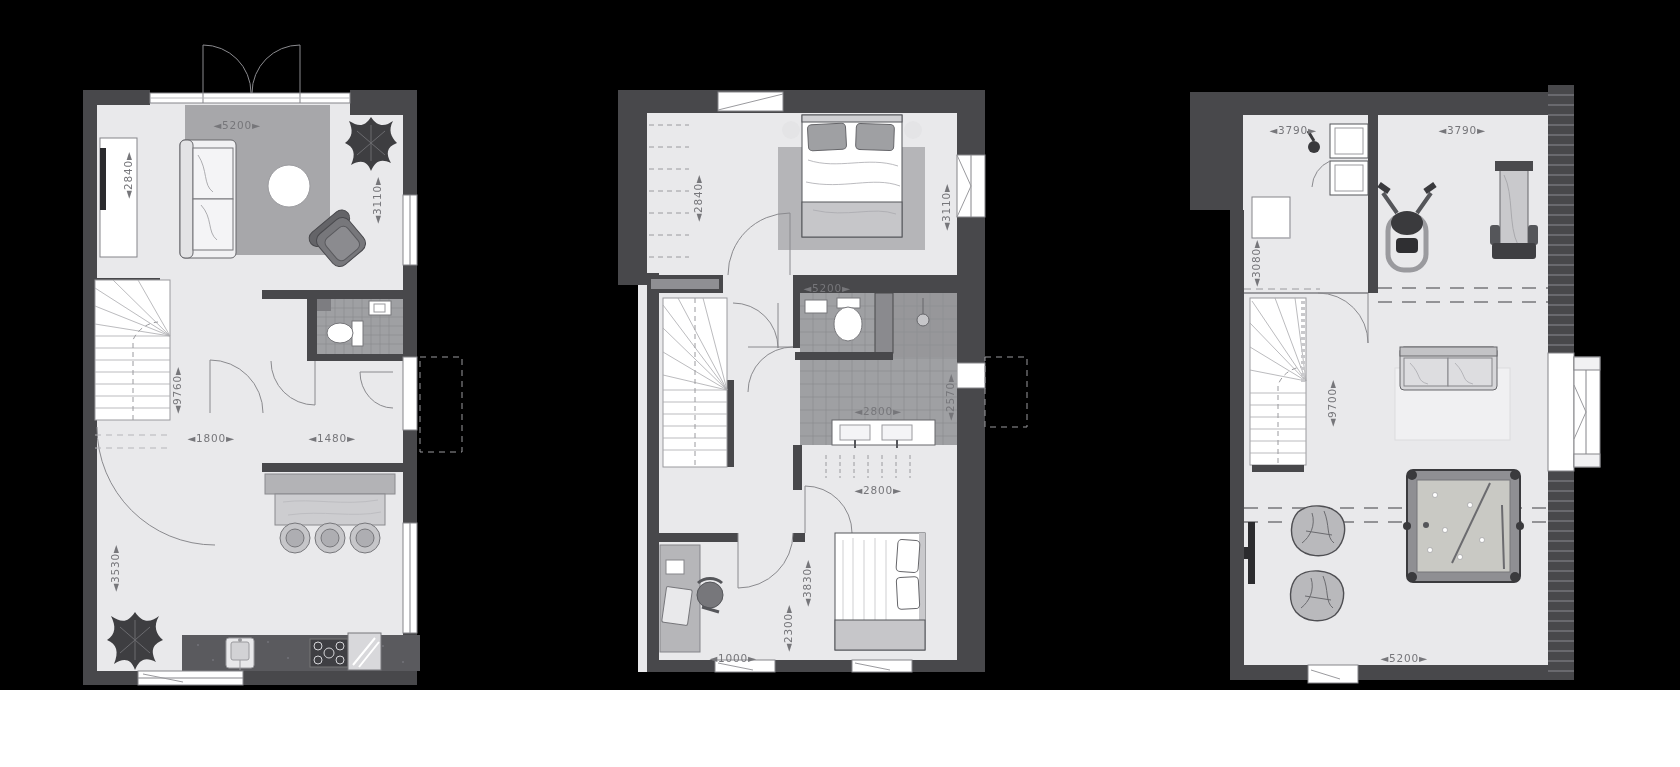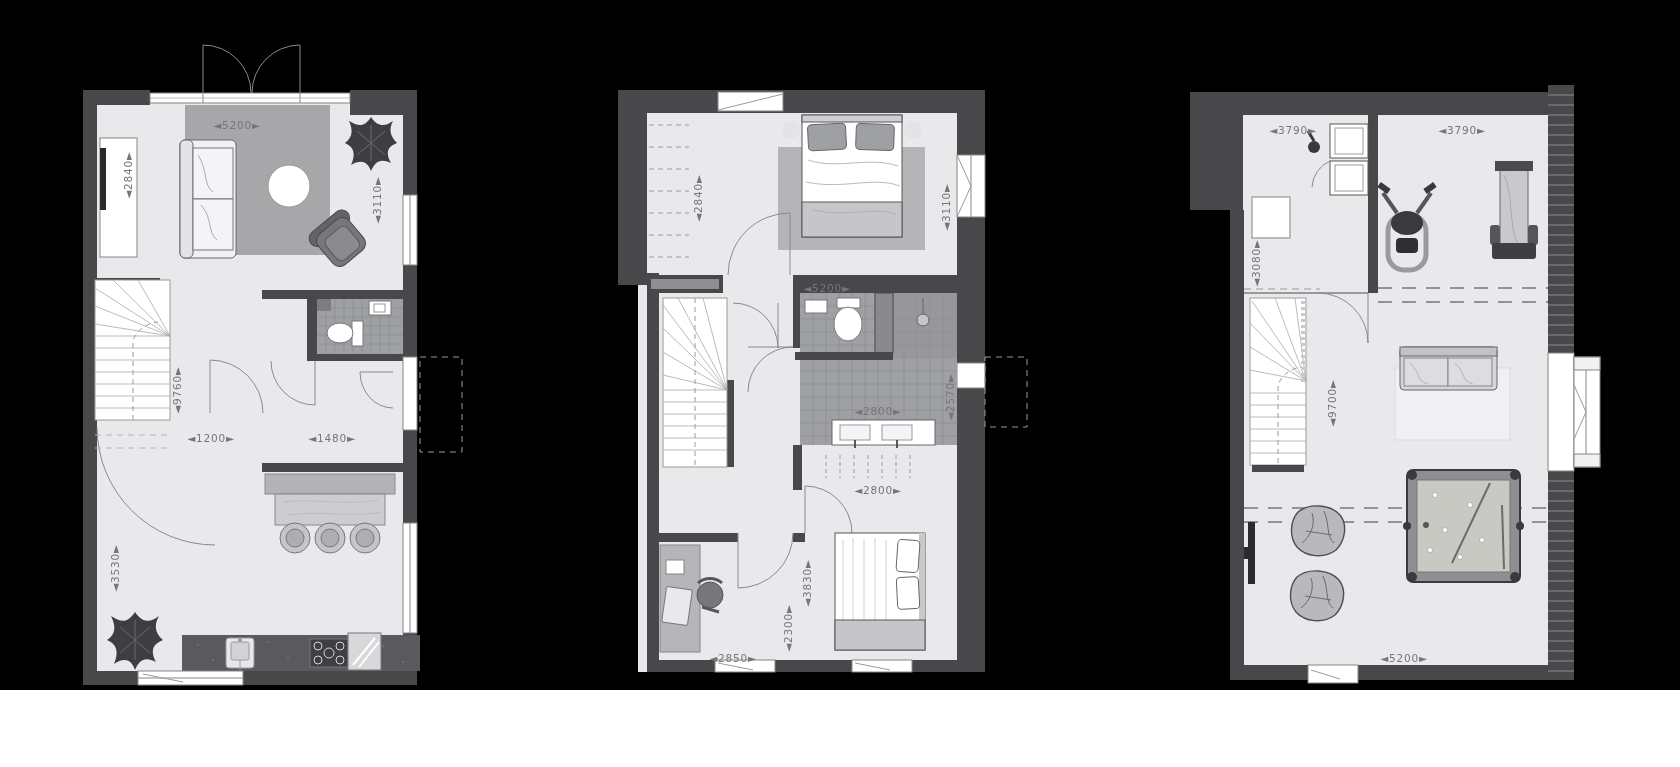--- a/index.html
+++ b/index.html
@@ -186,21 +186,21 @@
         <path d="M60,584 L100,592" stroke="#9a9a9e"></path>
       </g>
 
       <rect x="337" y="267" width="42" height="95" fill="none" stroke="#9a9a9e" stroke-dasharray="6,5"></rect>
     </svg>
     <div class="dims">
         <span class="dim h" style="left: 154px; top: 35px; color: rgb(118, 118, 122);">◄5200►</span>
         <span class="dim v" style="left: 45px; top: 85px; color: rgb(118, 118, 122);">◄2840►</span>
         <span class="dim v" style="left: 294px; top: 110px; color: rgb(118, 118, 122);">◄3110►</span>
         <span class="dim v" style="left: 94px; top: 300px; color: rgb(118, 118, 122);">◄9760►</span>
-        <span class="dim h" style="left: 128px; top: 348px; color: rgb(118, 118, 122);">◄1200►</span>
+        <span class="dim h" style="left: 128px; top: 348px; color: rgb(118, 118, 122);">◄1800►</span>
         <span class="dim h" style="left: 249px; top: 348px; color: rgb(118, 118, 122);">◄1480►</span>
         <span class="dim v" style="left: 32px; top: 478px; color: rgb(118, 118, 122);">◄3530►</span>
       </div>
   </div>
 
   <div class="plan" style="left: 618px; top: 90px; width: 367px; height: 590px;">
     <svg width="420" height="590" viewBox="0 0 420 590">
       <rect x="20" y="12" width="330" height="570" fill="#e9e9eb"></rect>
 
       <g fill="#48484b">
@@ -362,21 +362,21 @@
     </svg>
     <div class="dims">
         <span class="dim v" style="left: 80px; top: 108px; color: rgb(118, 118, 122);">◄2840►</span>
         <span class="dim v" style="left: 328px; top: 117px; color: rgb(118, 118, 122);">◄3110►</span>
         <span class="dim h" style="left: 209px; top: 198px; color: rgb(118, 118, 122);">◄5200►</span>
         <span class="dim h" style="left: 260px; top: 321px; color: rgb(118, 118, 122);">◄2800►</span>
         <span class="dim v" style="left: 332px; top: 307px; color: rgb(118, 118, 122);">◄2570►</span>
         <span class="dim h" style="left: 260px; top: 400px; color: rgb(118, 118, 122);">◄2800►</span>
         <span class="dim v" style="left: 189px; top: 493px; color: rgb(118, 118, 122);">◄3830►</span>
         <span class="dim v" style="left: 170px; top: 538px; color: rgb(118, 118, 122);">◄2300►</span>
-        <span class="dim h" style="left: 115px; top: 568px; color: rgb(118, 118, 122);">◄2850►</span>
+        <span class="dim h" style="left: 115px; top: 568px; color: rgb(118, 118, 122);">◄1000►</span>
       </div>
   </div>
 
   <div class="plan" style="left: 1190px; top: 85px; width: 422px; height: 600px;">
     <svg width="422" height="600" viewBox="0 0 422 600">
       <rect x="47" y="25" width="311" height="560" fill="#e9e9eb"></rect>
 
       <g fill="#48484b">
         <rect x="0" y="7" width="358" height="23"></rect>
         <rect x="0" y="7" width="53" height="118"></rect>

